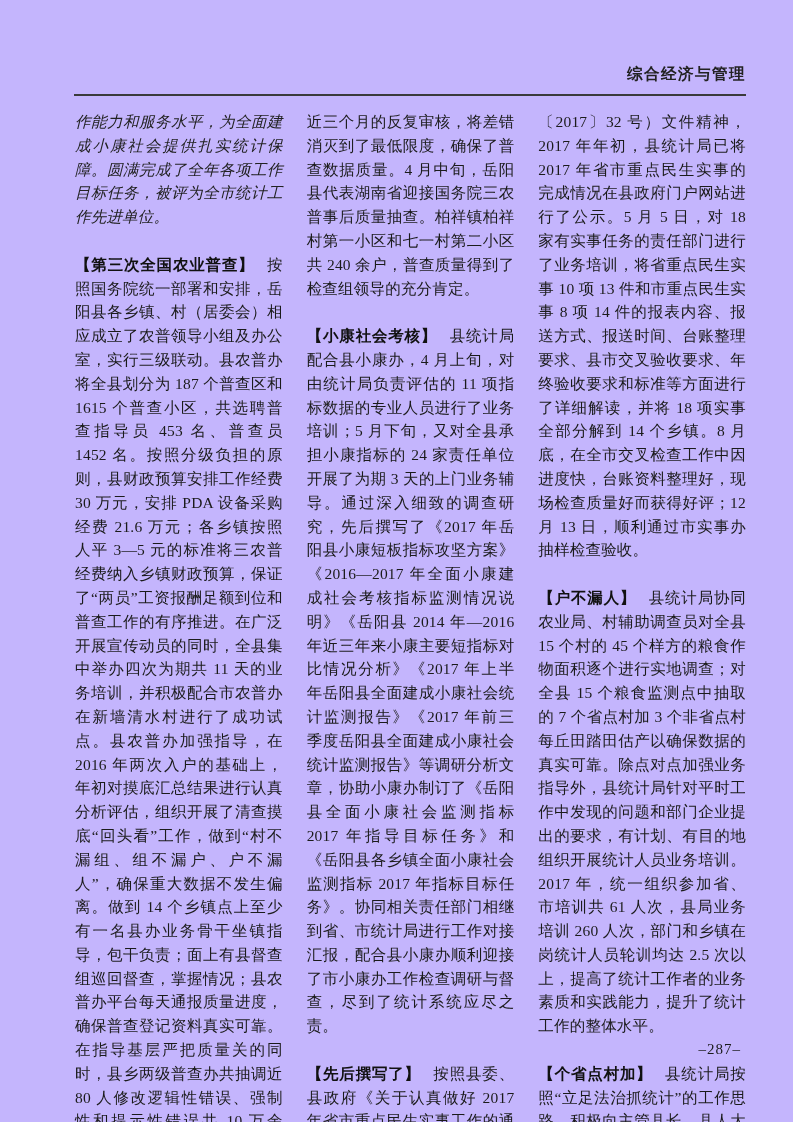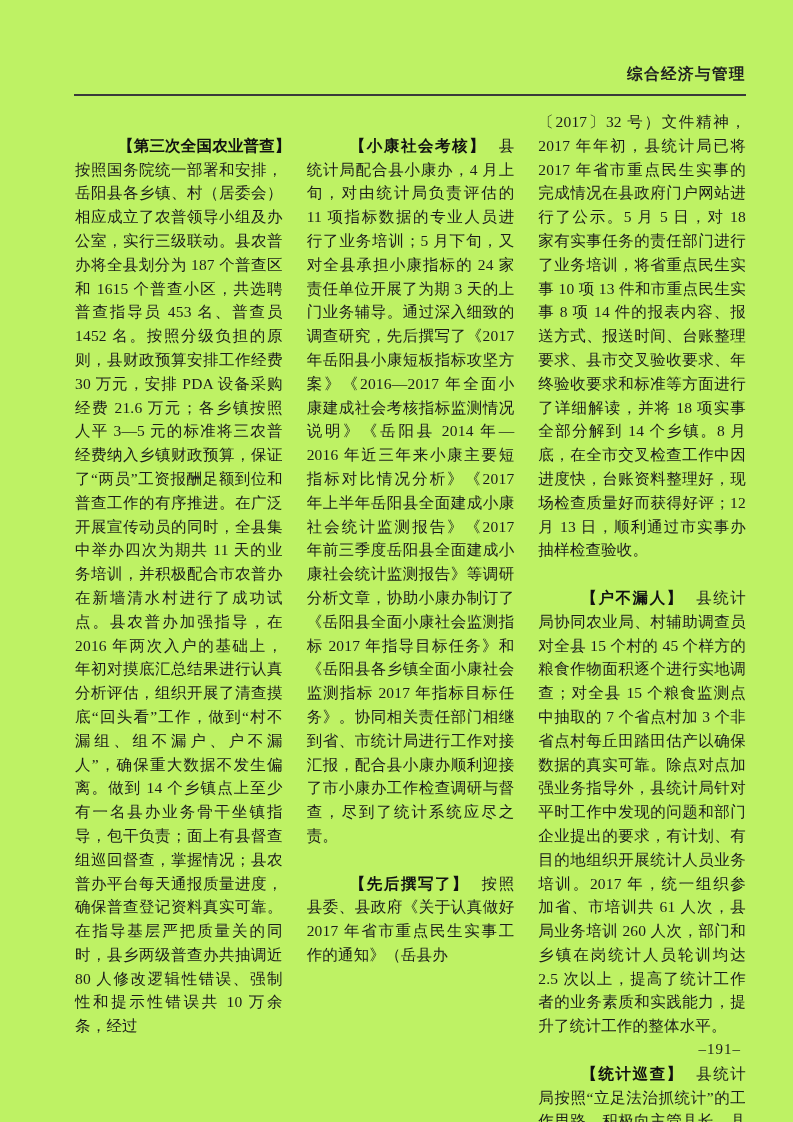--- a/index.html
+++ b/index.html
@@ -4,21 +4,21 @@
 <style>
   html, body {
     margin: 0;
     padding: 0;
     background: #ffffff;
   }
   .page {
     position: relative;
     width: 793px;
     height: 1122px;
-    background: #bef264;
+    background: #c4b5fd;
     overflow: hidden;
     color: #1b1b1b;
     font-family: "Liberation Serif", serif;
   }
   .header {
     position: absolute;
     top: 64px;
     left: 75px;
     right: 47px;
     text-align: right;
@@ -64,21 +64,20 @@
   .entry {
     margin-top: 23.8px !important;
   }
   .entry-head {
     font-family: Liberation Sans, sans-serif;
     font-weight: bold;
     font-style: normal;
     color: #111;
     margin-right: 0.8em;
     white-space: nowrap;
-    margin-left: 43px;
   }
   .footer {
     position: absolute;
     top: 1041px;
     right: 52px;
     font-size: 15px;
     letter-spacing: 1px;
     color: #1b1b1b;
   }
 </style>
@@ -89,43 +88,45 @@
 
   <div class="header">
     <span class="header-title">综合经济与管理</span>
   </div>
 
   <div class="header-rule"></div>
 
   <div class="columns">
 
     <div class="col">
+      <p class="kai">作能力和服务水平，为全面建成小康社会提供扎实统计保障。圆满完成了全年各项工作目标任务，被评为全市统计工作先进单位。</p>
       <p class="entry">
         <span class="entry-head">【第三次全国农业普查】</span><span>按照国务院统一部署和安排，岳阳县各乡镇、村（居委会）相应成立了农普领导小组及办公室，实行三级联动。县农普办将全县划分为 187 个普查区和 1615 个普查小区，共选聘普查指导员 453 名、普查员 1452 名。按照分级负担的原则，县财政预算安排工作经费 30 万元，安排 PDA 设备采购经费 21.6 万元；各乡镇按照人平 3—5 元的标准将三农普经费纳入乡镇财政预算，保证了“两员”工资报酬足额到位和普查工作的有序推进。在广泛开展宣传动员的同时，全县集中举办四次为期共 11 天的业务培训，并积极配合市农普办在新墙清水村进行了成功试点。县农普办加强指导，在 2016 年两次入户的基础上，年初对摸底汇总结果进行认真分析评估，组织开展了清查摸底“回头看”工作，做到“村不漏组、组不漏户、户不漏人”，确保重大数据不发生偏离。做到 14 个乡镇点上至少有一名县办业务骨干坐镇指导，包干负责；面上有县督查组巡回督查，掌握情况；县农普办平台每天通报质量进度，确保普查登记资料真实可靠。在指导基层严把质量关的同时，县乡两级普查办共抽调近 80 人修改逻辑性错误、强制性和提示性错误共 10 万余条，经过</span>
       </p>
     </div>
 
     <div class="col">
+      <p>近三个月的反复审核，将差错消灭到了最低限度，确保了普查数据质量。4 月中旬，岳阳县代表湖南省迎接国务院三农普事后质量抽查。柏祥镇柏祥村第一小区和七一村第二小区共 240 余户，普查质量得到了检查组领导的充分肯定。</p>
       <p class="entry">
         <span class="entry-head">【小康社会考核】</span><span>县统计局配合县小康办，4 月上旬，对由统计局负责评估的 11 项指标数据的专业人员进行了业务培训；5 月下旬，又对全县承担小康指标的 24 家责任单位开展了为期 3 天的上门业务辅导。通过深入细致的调查研究，先后撰写了《2017 年岳阳县小康短板指标攻坚方案》《2016—2017 年全面小康建成社会考核指标监测情况说明》《岳阳县 2014 年—2016 年近三年来小康主要短指标对比情况分析》《2017 年上半年岳阳县全面建成小康社会统计监测报告》《2017 年前三季度岳阳县全面建成小康社会统计监测报告》等调研分析文章，协助小康办制订了《岳阳县全面小康社会监测指标 2017 年指导目标任务》和《岳阳县各乡镇全面小康社会监测指标 2017 年指标目标任务》。协同相关责任部门相继到省、市统计局进行工作对接汇报，配合县小康办顺利迎接了市小康办工作检查调研与督查，尽到了统计系统应尽之责。</span>
       </p>
       <p class="entry">
         <span class="entry-head">【先后撰写了】</span><span>按照县委、县政府《关于认真做好 2017 年省市重点民生实事工作的通知》（岳县办</span>
       </p>
     </div>
 
     <div class="col">
       <p>〔2017〕32 号）文件精神，2017 年年初，县统计局已将 2017 年省市重点民生实事的完成情况在县政府门户网站进行了公示。5 月 5 日，对 18 家有实事任务的责任部门进行了业务培训，将省重点民生实事 10 项 13 件和市重点民生实事 8 项 14 件的报表内容、报送方式、报送时间、台账整理要求、县市交叉验收要求、年终验收要求和标准等方面进行了详细解读，并将 18 项实事全部分解到 14 个乡镇。8 月底，在全市交叉检查工作中因进度快，台账资料整理好，现场检查质量好而获得好评；12 月 13 日，顺利通过市实事办抽样检查验收。</p>
       <p class="entry">
         <span class="entry-head">【户不漏人】</span><span>县统计局协同农业局、村辅助调查员对全县 15 个村的 45 个样方的粮食作物面积逐个进行实地调查；对全县 15 个粮食监测点中抽取的 7 个省点村加 3 个非省点村每丘田踏田估产以确保数据的真实可靠。除点对点加强业务指导外，县统计局针对平时工作中发现的问题和部门企业提出的要求，有计划、有目的地组织开展统计人员业务培训。2017 年，统一组织参加省、市培训共 61 人次，县局业务培训 260 人次，部门和乡镇在岗统计人员轮训均达 2.5 次以上，提高了统计工作者的业务素质和实践能力，提升了统计工作的整体水平。</span>
       </p>
       <p class="entry">
-        <span class="entry-head">【统计巡查】</span><span>县统计局按照“立足法治抓统计”的工作思路，积极向主管县长、县人大财经委员会、</span>
+        <span class="entry-head">【个省点村加】</span><span>县统计局按照“立足法治抓统计”的工作思路，积极向主管县长、县人大财经委员会、</span>
       </p>
     </div>
 
   </div>
 
   <div class="footer">
-    <span>–191–</span>
+    <span>–287–</span>
   </div>
 
 </div>
 
 </body></html>

